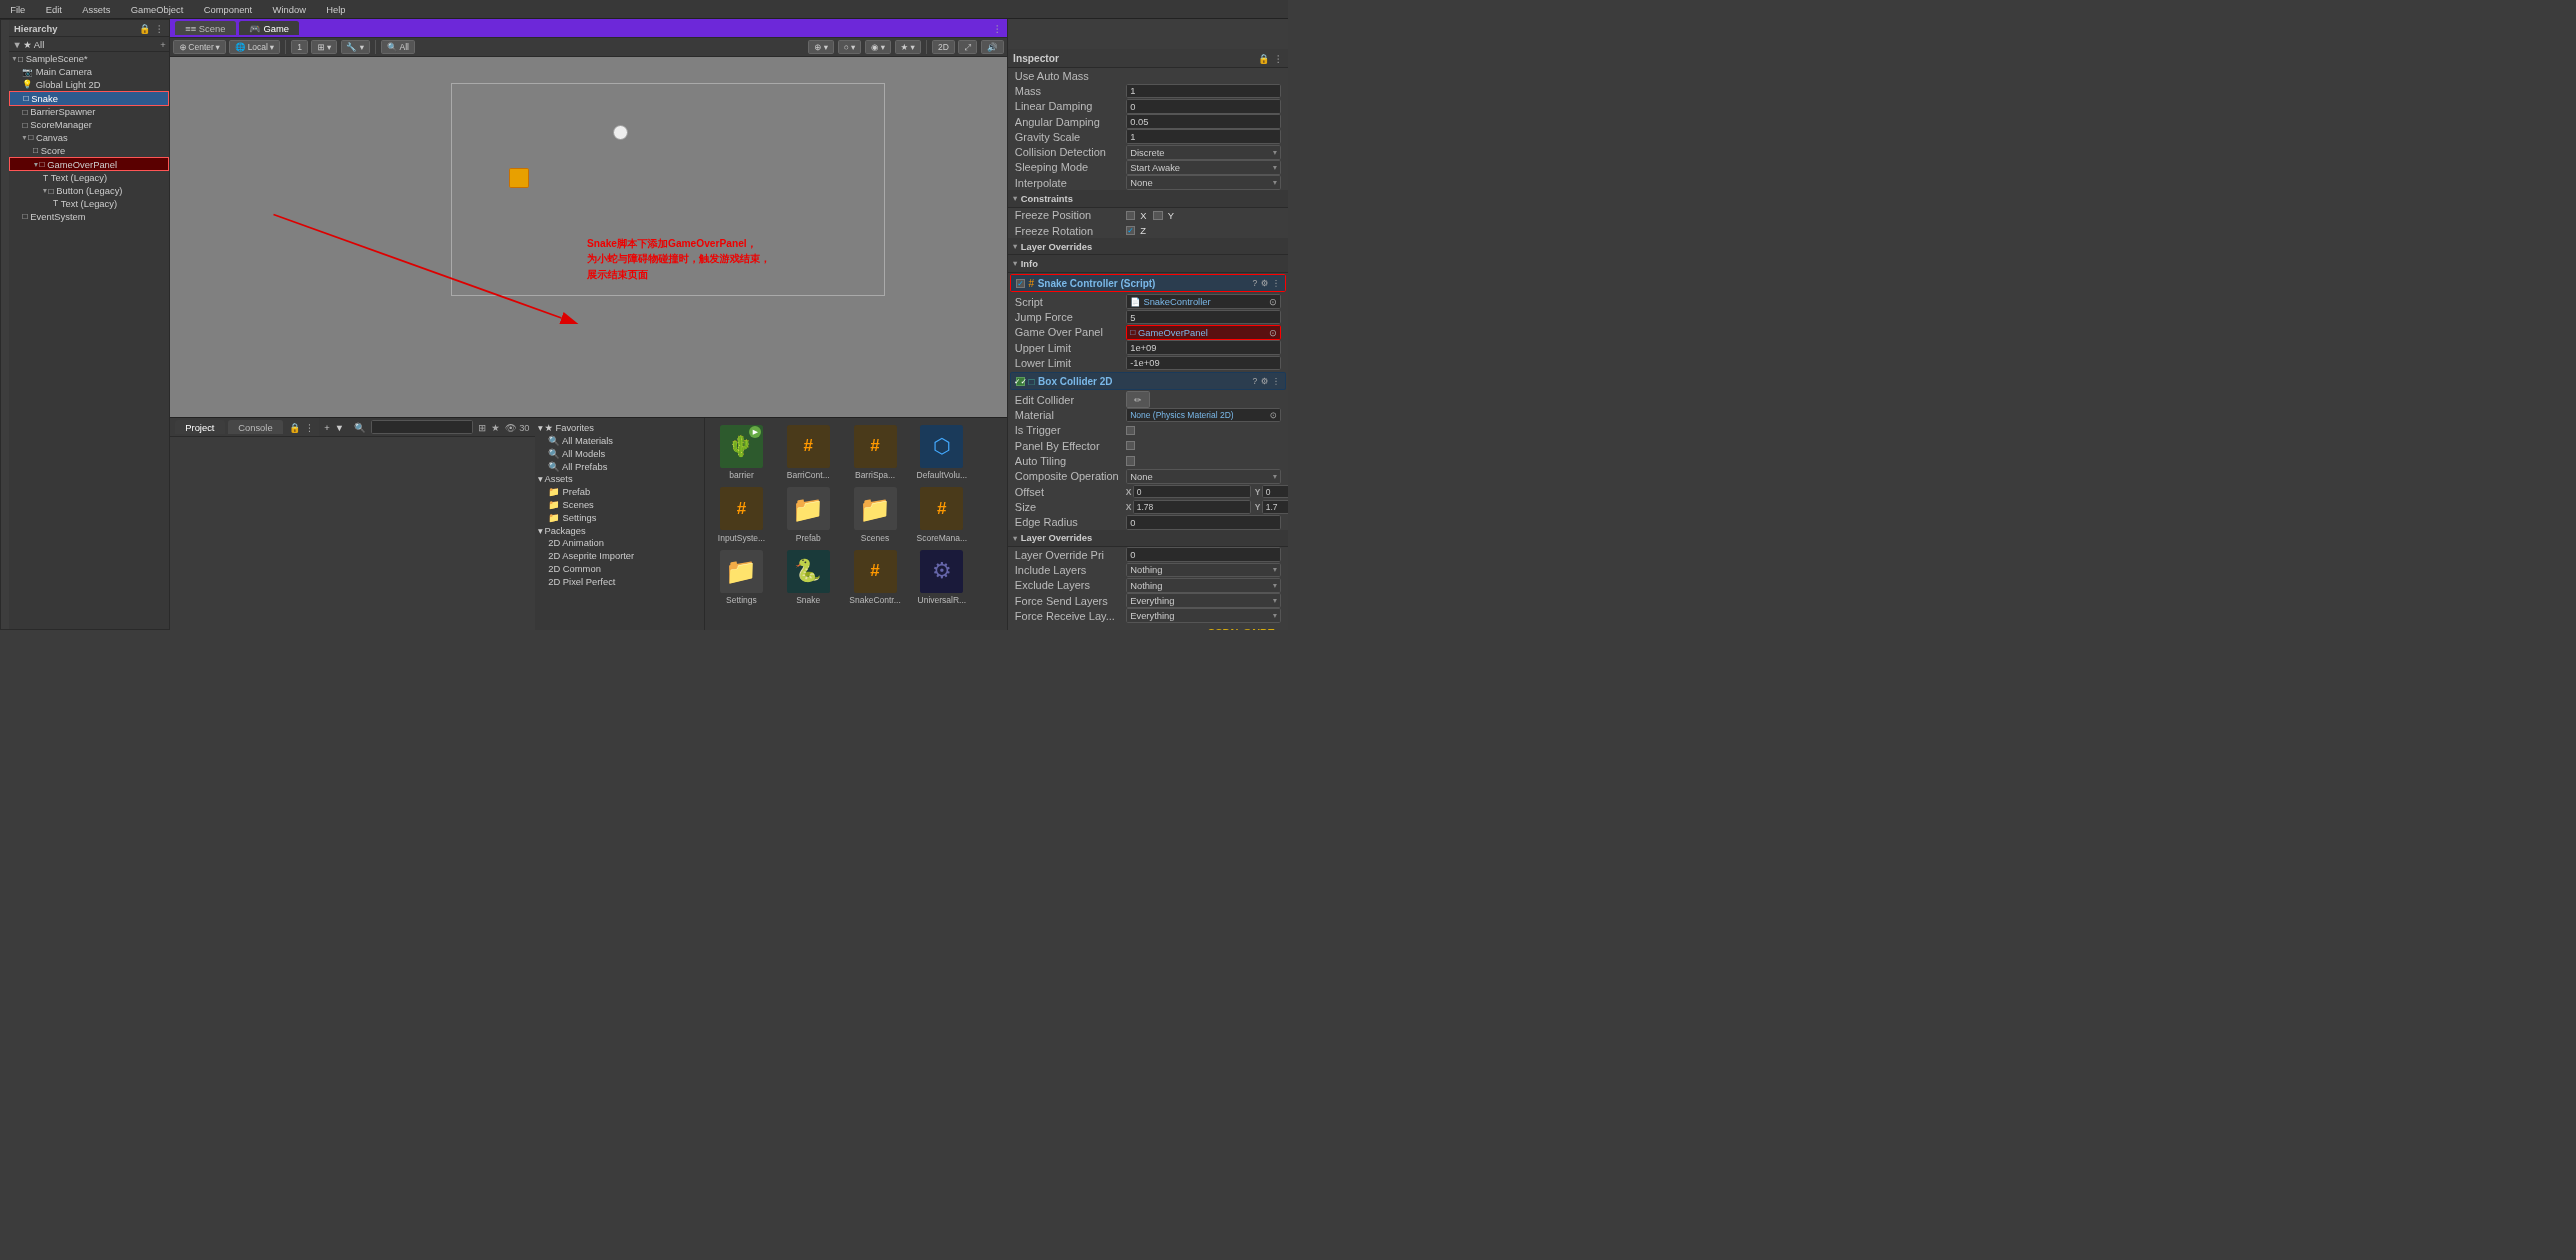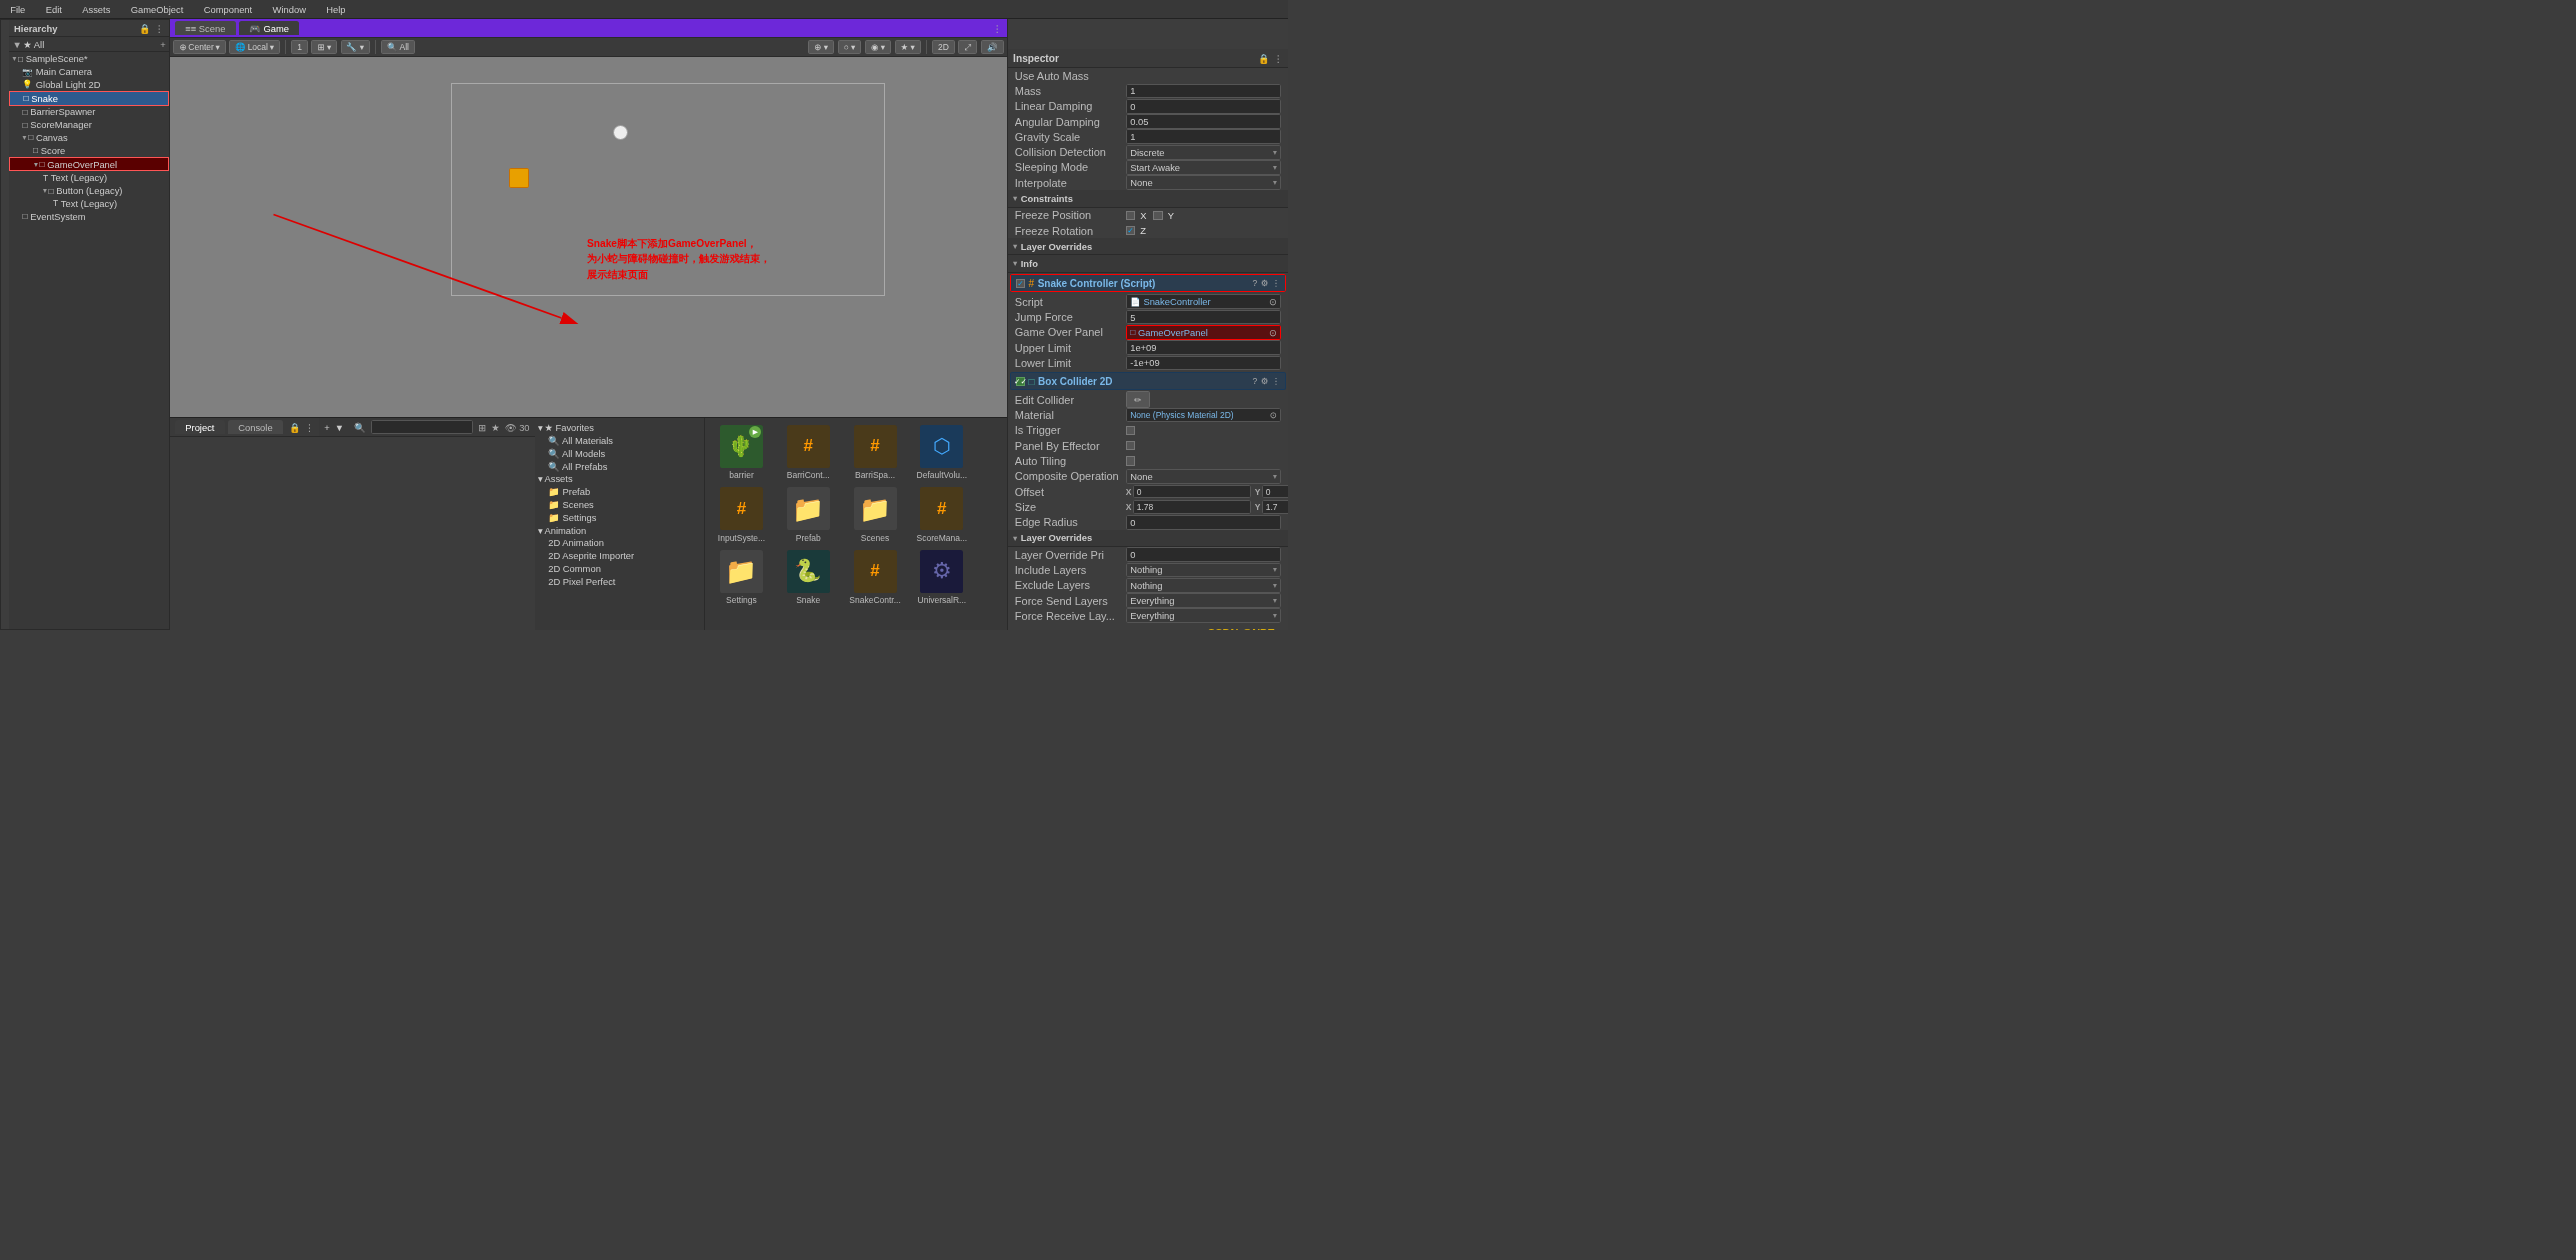--- a/index.html
+++ b/index.html
@@ -669,21 +669,21 @@
             <span>📁 Prefab</span>
           </div>
           <div class="tree-item" style="padding-left:10.2px">
             <span>📁 Scenes</span>
           </div>
           <div class="tree-item" style="padding-left:10.2px">
             <span>📁 Settings</span>
           </div>
           <div class="tree-item">
             <span>▾</span>
-            <span style="margin-left:1.7px">Animation</span>
+            <span style="margin-left:1.7px">Packages</span>
           </div>
           <div class="tree-item" style="padding-left:10.2px">
             <span>2D Animation</span>
           </div>
           <div class="tree-item" style="padding-left:10.2px">
             <span>2D Aseprite Importer</span>
           </div>
           <div class="tree-item" style="padding-left:10.2px">
             <span>2D Common</span>
           </div>

